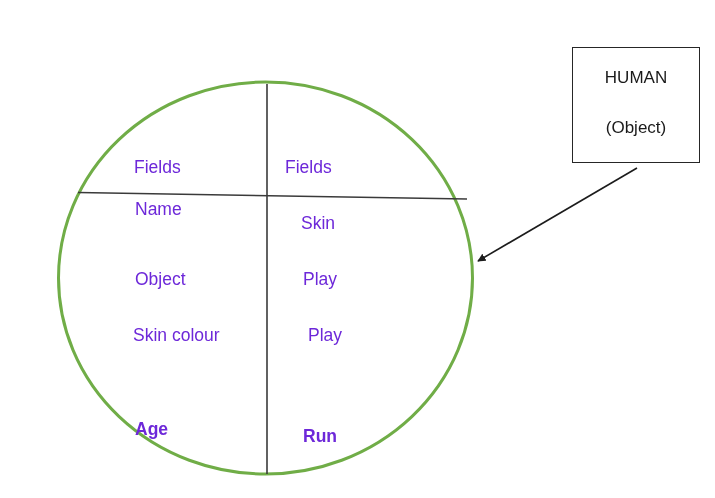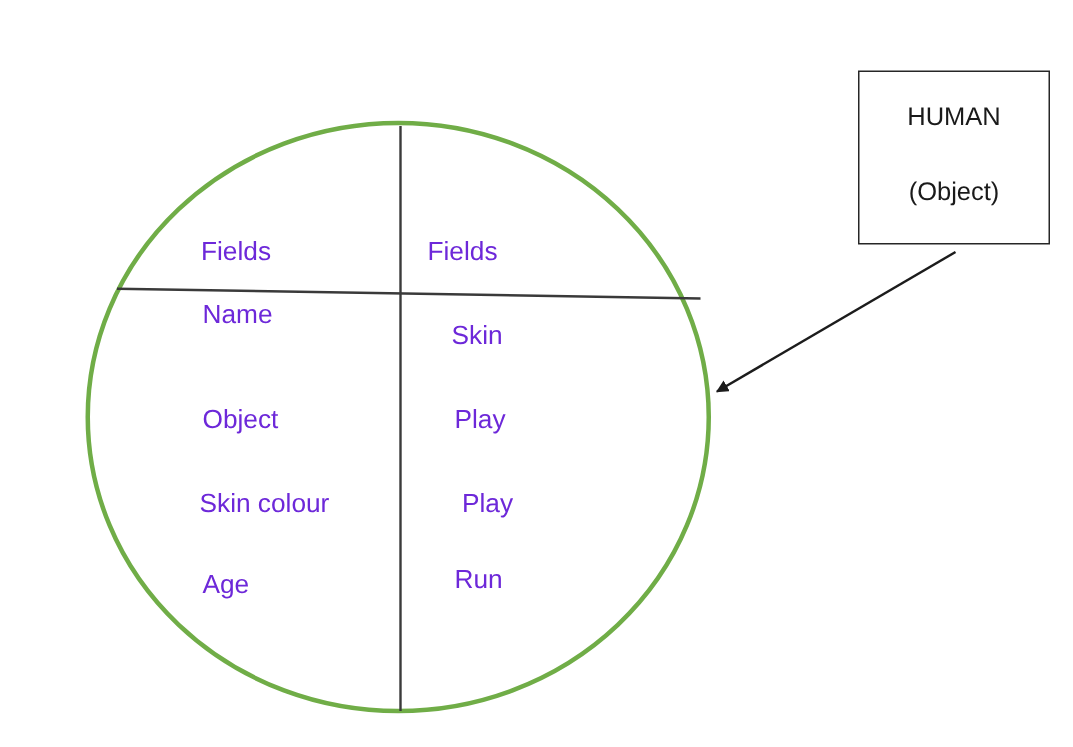--- a/index.html
+++ b/index.html
@@ -30,38 +30,39 @@
   
   .cell {
     position: absolute;
     font-family: "Liberation Sans", sans-serif;
     font-size: 17.5px;
     color: #6d28d9;
     white-space: nowrap;
     line-height: 1;
   }
   .cell.strong {
-    font-weight: normal;
+    font-weight: bold;
+    margin-top: 40px;
   }
 
   
   .hdr-fields  { left: 134px; top: 159px; }
   .hdr-methods { left: 285px; top: 159px; }
 
   
   .f-name  { left: 135px; top: 201px; }
   .f-height{ left: 135px; top: 271px; }
   .f-skin  { left: 133px; top: 327px; }
   .f-age   { left: 135px; top: 381px; }
 
   
   .m-walk  { left: 301px; top: 215px; }
   .m-talk  { left: 303px; top: 271px; }
   .m-play  { left: 308px; top: 327px; }
-  .m-run   { left: 303px; top: 378px; }
+  .m-run   { left: 303px; top: 388px; }
 
   
   #callout-box {
     position: absolute;
     left: 572px;
     top: 47px;
     width: 128px;
     height: 116px;
     border: 1.6px solid #262626;
     background: #ffffff;

